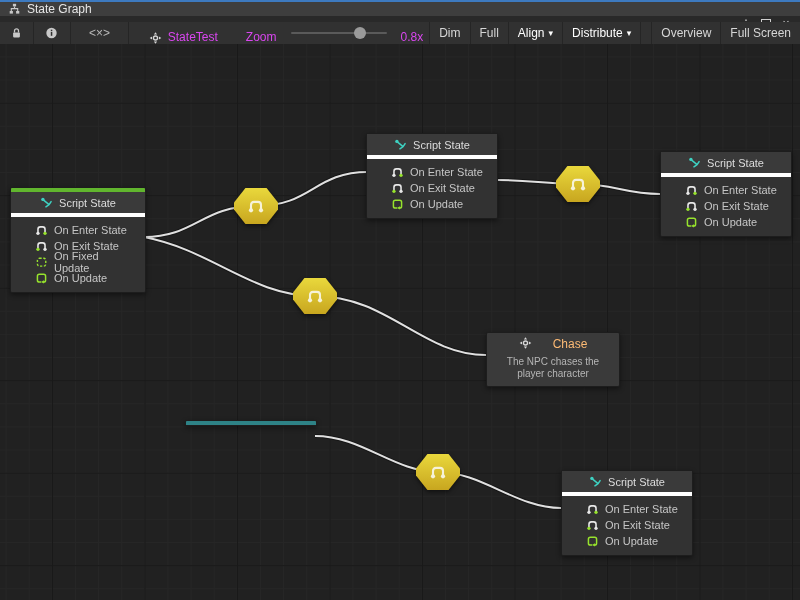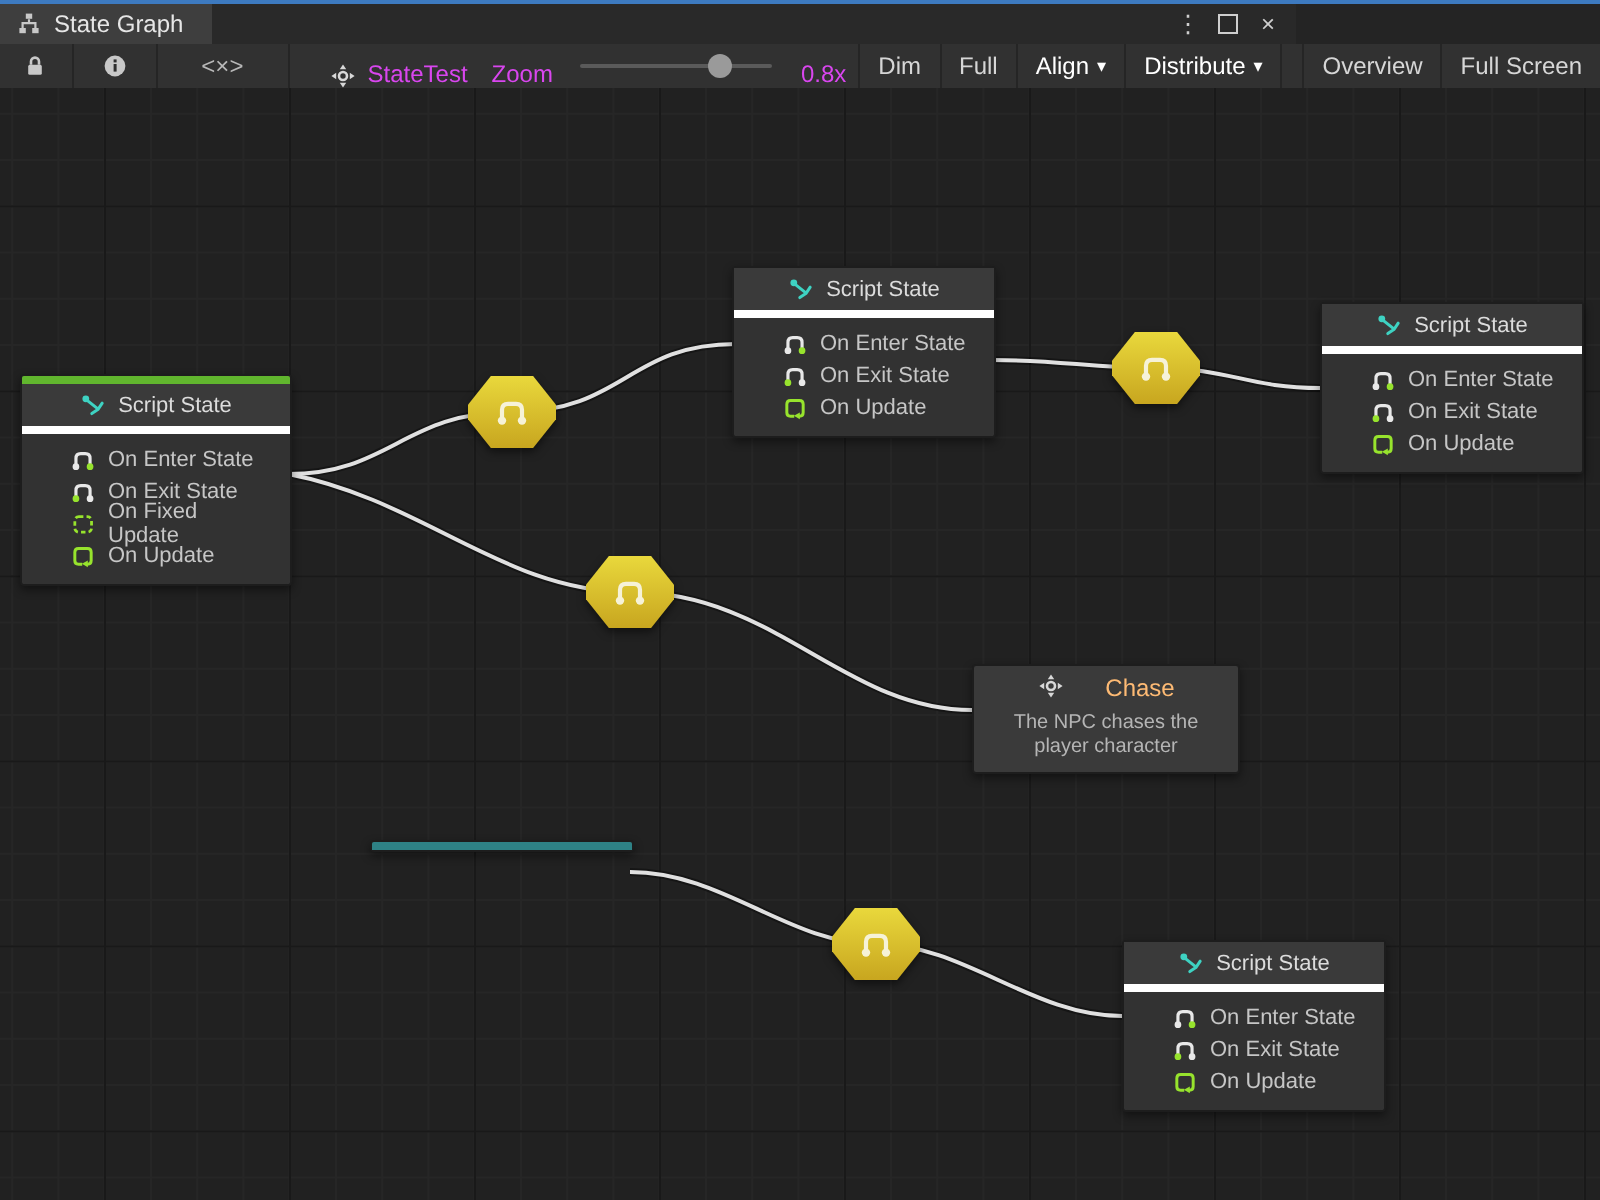--- a/index.html
+++ b/index.html
@@ -1,22 +1,22 @@
 <!DOCTYPE html>
 <html><head>
 <meta charset="utf-8">
 <style>
   html,body{margin:0;padding:0;background:#111;}
   #app{position:relative;width:800px;height:600px;overflow:hidden;
        font-family:"Liberation Sans",sans-serif;color:#d6d6d6;
        background:#242424;user-select:none;}
   
   #focusline{position:absolute;left:0;top:0;width:800px;height:2px;background:#3d7ac0;}
-  #tabrow{position:absolute;left:0;top:2px;width:648px;height:20px;background:#292929;
-          display:flex;align-items:stretch;}
+  #tabrow{position:absolute;left:0;top:2px;width:800px;height:20px;background:#292929;
+          display:flex;align-items:stretch;flex-direction:column;}
   .tab{display:flex;align-items:center;gap:6px;background:#3e3e3e;padding:0 14px 0 8px;
        font-size:12px;color:#e6e6e6;}
   #wincontrols{margin-left:auto;display:flex;align-items:center;gap:4px;padding-right:6px;color:#cfcfcf;}
   .wbtn{width:16px;height:16px;display:flex;align-items:center;justify-content:center;font-size:12px;}
   .maxbox{width:8px;height:8px;border:1px solid #cfcfcf;}
   #toolbar{position:absolute;left:0;top:22px;width:800px;height:22px;background:#313131;
            border-bottom:1px solid #1c1c1c;display:flex;align-items:stretch;font-size:12px;}
   .tbtn{display:flex;align-items:center;justify-content:center;padding:0 9px;
         border-right:1px solid #252525;color:#d6d6d6;white-space:nowrap;}
   .tbtn.disabled{color:#ffffff;}
@@ -150,21 +150,21 @@
     </div>
     <div class="tbtn" style="width:58px;color:#b8b8b8">
       <span>&lt;×&gt;</span>
     </div>
     <div class="tlabel" style="margin-left:14px">
       <svg class="ic" viewBox="0 0 12 12" style="margin-right:6px">
           <use href="#i-gizmo"></use>
         </svg>
       <span>StateTest</span>
     </div>
-    <div class="tlabel" style="">Zoom</div>
+    <div class="tlabel" style="margin-left:16px">Zoom</div>
     <div style="display:flex;align-items:center">
       <div id="ztrack">
         <div id="zthumb" style="left:66%"></div>
       </div>
     </div>
     <div class="tlabel">0.8x</div>
     <div class="tspacer"></div>
     <div class="tbtn" style="border-left:1px solid #252525">Dim</div>
     <div class="tbtn">Full</div>
     <div class="tbtn disabled">

